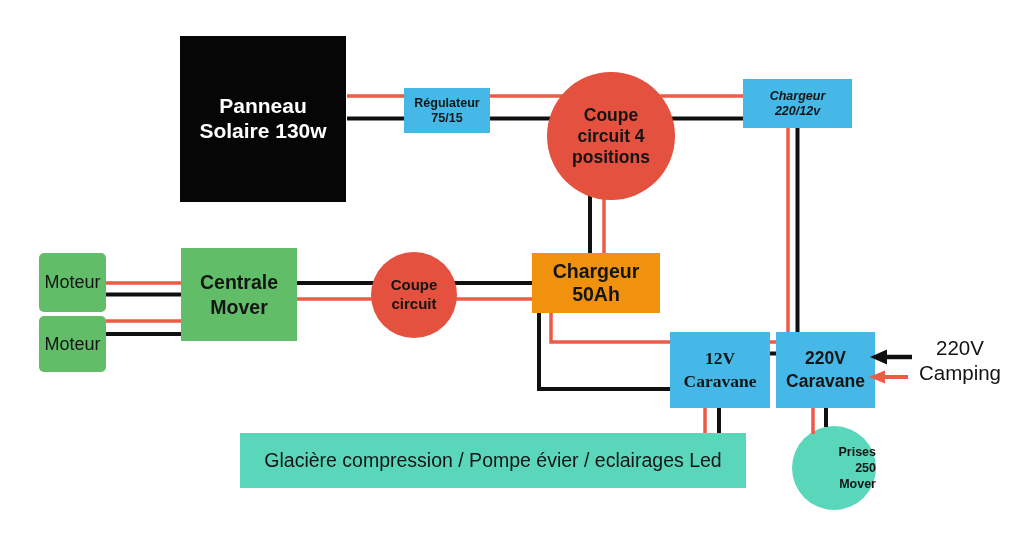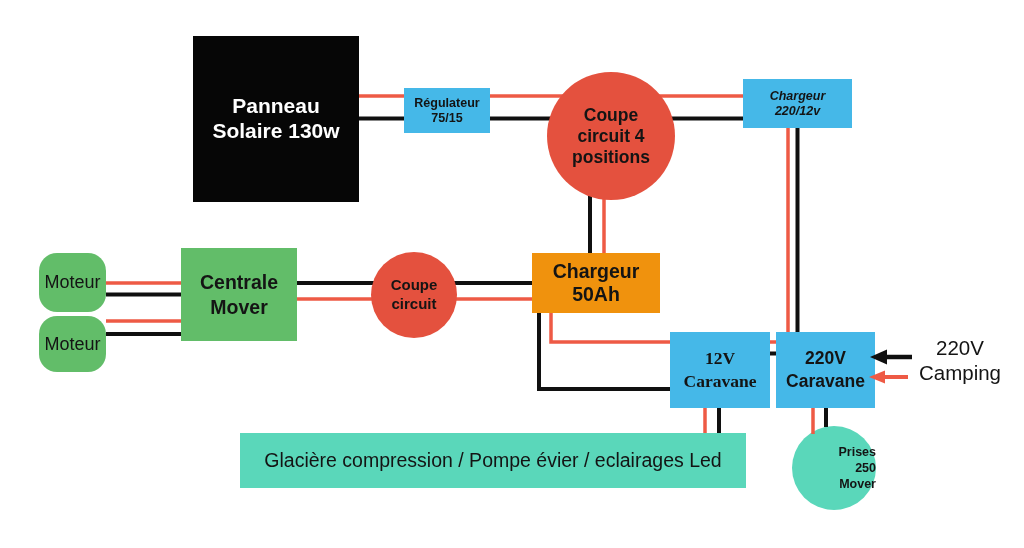--- a/index.html
+++ b/index.html
@@ -4,22 +4,22 @@
 <style>
   html,body{margin:0;padding:0;}
   #canvas{position:relative;width:1024px;height:548px;background:#ffffff;overflow:hidden;
     font-family:"Liberation Sans",sans-serif;}
   svg.layer{position:absolute;left:0;top:0;}
   #wires{z-index:1;}
   #overlay{z-index:3;}
   .node{position:absolute;display:flex;flex-direction:column;align-items:center;justify-content:center;
     text-align:center;z-index:2;color:#141414;line-height:1.15;}
   .circle{border-radius:50%;}
-  .rounded{border-radius:18px;justify-content:center;}
-  #panneau{left:193px;top:36px;width:166px;height:166px;font-size:21px;font-weight:bold;color:#fff;line-height:1.18;}
+  .rounded{border-radius:5px;justify-content:center;}
+  #panneau{left:180px;top:36px;width:166px;height:166px;font-size:21px;font-weight:bold;color:#fff;line-height:1.18;}
   #regulateur{left:404px;top:88px;width:86px;height:45px;font-size:12.5px;font-weight:bold;}
   #coupe4{left:547px;top:72px;width:128px;height:128px;font-size:17.5px;font-weight:bold;line-height:1.2;}
   #chargeur{left:743px;top:79px;width:109px;height:49px;font-size:12.5px;font-weight:bold;}
   #moteur1{left:39px;top:253px;width:67px;height:59px;font-size:18px;}
   #moteur2{left:39px;top:316px;width:67px;height:56px;font-size:18px;}
   #centrale{left:181px;top:248px;width:116px;height:93px;font-size:19.5px;font-weight:bold;line-height:1.25;}
   #coupe2{left:371px;top:252px;width:86px;height:86px;font-size:15px;font-weight:bold;line-height:1.25;}
   #batterie{left:532px;top:253px;width:128px;height:60px;font-size:19.5px;font-weight:bold;line-height:1.2;}
   #carav12{left:670px;top:332px;width:100px;height:76px;font-size:17.5px;font-weight:bold;line-height:1.3;font-family:Liberation Serif, serif;}
   #carav220{left:776px;top:332px;width:99px;height:76px;font-size:17.5px;font-weight:bold;line-height:1.3;}

